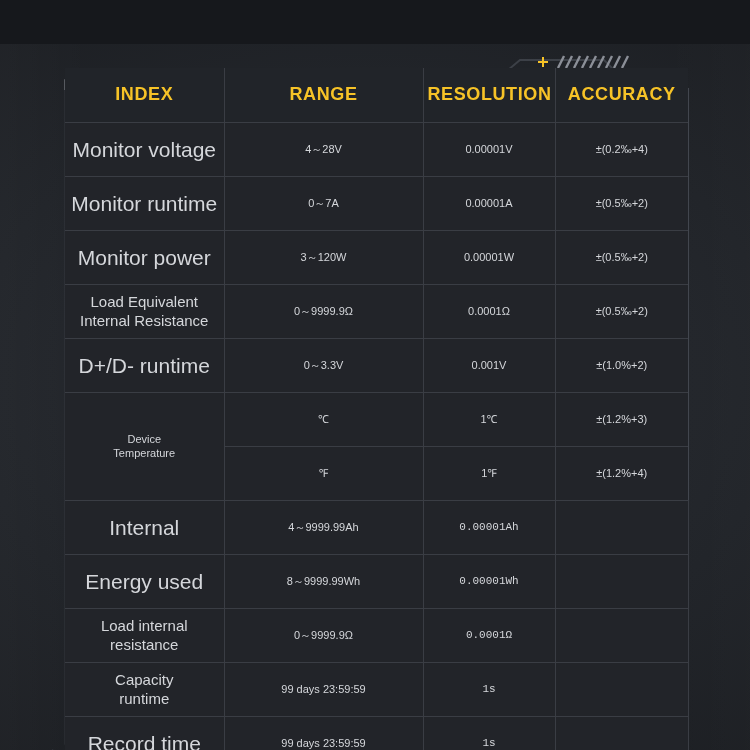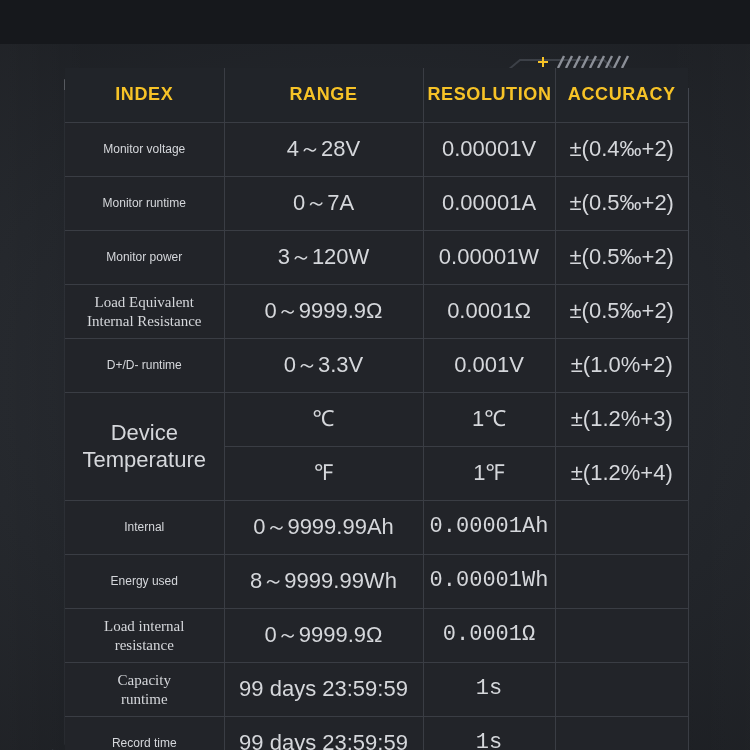--- a/index.html
+++ b/index.html
@@ -81,23 +81,23 @@
     color: #f7c327;
     font-weight: bold;
     font-size: 18px;
     letter-spacing: 0.6px;
     background: #212429;
     border-top: none;
   }
   table.spec thead th.h-index { border-left: none; }
   table.spec thead th.h-acc   { border-right: none; }
 
-  table.spec tbody td { height: 53px; font-size: 22px; }
-  table.spec tbody td.idx  { font-size: 12px; }
-  table.spec tbody td.two-line { font-size: 15px; font-family: Liberation Serif, serif; }
+  table.spec tbody td { height: 53px; font-size: 11px; }
+  table.spec tbody td.idx  { font-size: 21px; }
+  table.spec tbody td.two-line { font-size: 15px; }
   table.spec tbody td.first { border-left: none; }
   table.spec tbody td.lastcol { border-right: none; }
 
   
   td.vmerge { font-size: 17px; }
 
   
   td.blank {
     border: none;
     background: transparent;
@@ -164,21 +164,21 @@
           <th class="h-acc">ACCURACY</th>
         </tr>
       </thead>
 
       <tbody>
 
         <tr>
           <td class="idx first">Monitor voltage</td>
           <td class="nowrap">4～28V</td>
           <td class="nowrap">0.00001V</td>
-          <td class="nowrap lastcol">±(0.4‰+2)</td>
+          <td class="nowrap lastcol">±(0.2‰+4)</td>
         </tr>
 
         <tr>
           <td class="idx first">Monitor runtime</td>
           <td class="nowrap">0～7A</td>
           <td class="nowrap">0.00001A</td>
           <td class="nowrap lastcol">±(0.5‰+2)</td>
         </tr>
 
         <tr>
@@ -216,21 +216,21 @@
         </tr>
 
         <tr>
           <td class="nowrap">℉</td>
           <td class="nowrap">1℉</td>
           <td class="nowrap lastcol">±(1.2%+4)</td>
         </tr>
 
         <tr>
           <td class="idx first">Internal</td>
-          <td class="nowrap">0～9999.99Ah</td>
+          <td class="nowrap">4～9999.99Ah</td>
           <td class="nowrap endcol">0.00001Ah</td>
           <td class="blank"></td>
         </tr>
 
         <tr>
           <td class="idx first">Energy used</td>
           <td class="nowrap">8～9999.99Wh</td>
           <td class="nowrap endcol">0.00001Wh</td>
           <td class="blank"></td>
         </tr>

